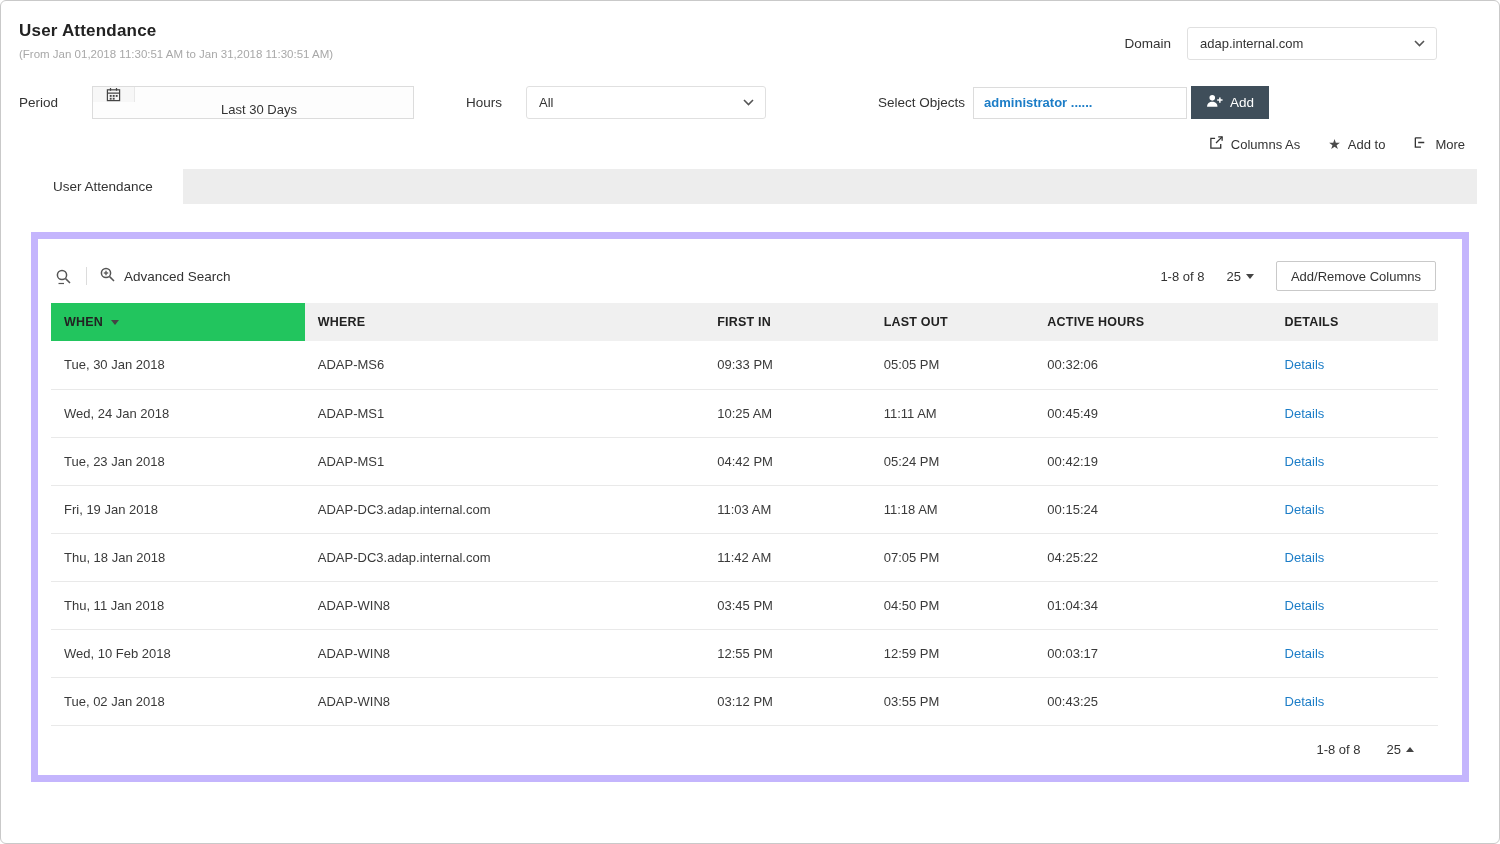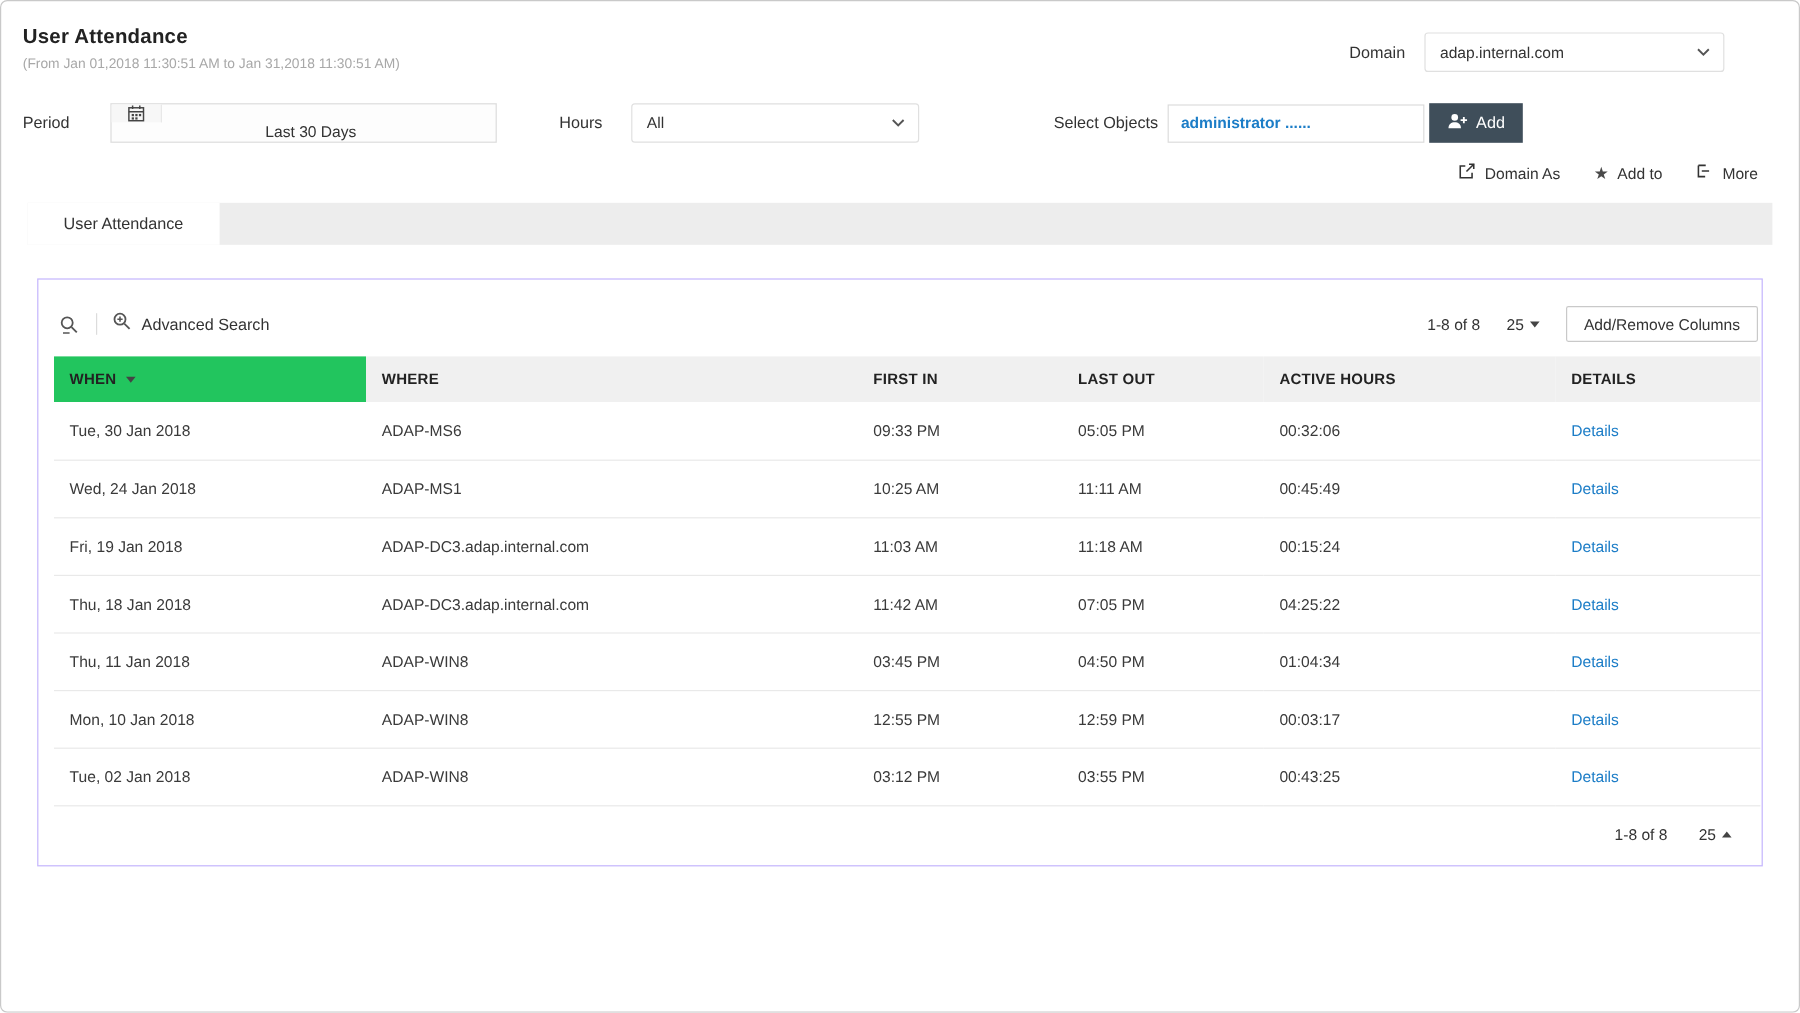--- a/index.html
+++ b/index.html
@@ -52,21 +52,21 @@
   
   .actions-row { display:flex; justify-content:flex-end; align-items:center; gap: 28px; padding: 16px 34px 12px 18px; }
   .action-item { display:flex; align-items:center; gap: 7px; font-size: 13px; color:#333; cursor:pointer; }
   .star-glyph { font-size: 14px; color:#4a4a4a; line-height: 1; }
 
   
   .tabbar { margin: 4px 22px 0 22px; background:#ededed; height: 35px; display:flex; align-items:stretch; }
   .tab { background:#fff; padding: 0 30px; display:flex; align-items:center; font-size: 13.5px; color:#333; cursor:pointer; }
 
   
-  .panel { margin: 28px 30px 0 30px; border: 1px solid #c4b5fd; background:#fff; padding: 0 1px 4px 13px; }
+  .panel { margin: 28px 30px 0 30px; border: 7px solid #c4b5fd; background:#fff; padding: 0 24px 4px 13px; }
   .toolbar { display:flex; align-items:center; padding: 22px 2px 12px 2px; }
   .tb-left { display:flex; align-items:center; gap: 12px; }
   .icon-btn { display:flex; align-items:center; justify-content:center; cursor:pointer; background:none; border:none; padding:2px; }
   .tb-divider { width:1px; height: 18px; background:#dcdcdc; }
   .adv-search { display:flex; align-items:center; gap: 8px; cursor:pointer; }
   .adv-search-label { font-size: 13.5px; color:#333; }
   .tb-right { margin-left:auto; display:flex; align-items:center; gap: 22px; }
   .range-text { font-size: 13px; color:#333; }
   .pagesize { display:flex; align-items:center; gap: 5px; font-size: 13px; color:#333; cursor:pointer; }
   .tri-down { width:0; height:0; border-left:4px solid transparent; border-right:4px solid transparent; border-top:5px solid #444; }
@@ -166,21 +166,21 @@
 
   <div class="actions-row">
     <span class="action-item">
       <span>
         <svg width="15" height="15" viewBox="0 0 16 16">
             <path d="M6.5 3.5 H2 V14 H12.5 V9.5" fill="none" stroke="#333" stroke-width="1.4"></path>
             <path d="M7.5 8.5 L14 2" fill="none" stroke="#333" stroke-width="1.4"></path>
             <path d="M9.8 2 H14 V6.2" fill="none" stroke="#333" stroke-width="1.4"></path>
           </svg>
       </span>
-      <span>Domain As</span>
+      <span>Columns As</span>
     </span>
     <span class="action-item">
       <span class="star-glyph">★</span>
       <span>Add to</span>
     </span>
     <span class="action-item">
       <span>
         <svg width="15" height="15" viewBox="0 0 16 16">
             <path d="M2.5 3 V13 H8.5" fill="none" stroke="#333" stroke-width="1.4"></path>
             <path d="M2.5 3 H9" fill="none" stroke="#333" stroke-width="1.4"></path>
@@ -257,20 +257,28 @@
           </tr>
           <tr>
             <td>Wed, 24 Jan 2018</td>
             <td>ADAP-MS1</td>
             <td>10:25 AM</td>
             <td>11:11 AM</td>
             <td>00:45:49</td>
             <td><a href="#">Details</a></td>
           </tr>
           <tr>
+            <td>Tue, 23 Jan 2018</td>
+            <td>ADAP-MS1</td>
+            <td>04:42 PM</td>
+            <td>05:24 PM</td>
+            <td>00:42:19</td>
+            <td><a href="#">Details</a></td>
+          </tr>
+          <tr>
             <td>Fri, 19 Jan 2018</td>
             <td>ADAP-DC3.adap.internal.com</td>
             <td>11:03 AM</td>
             <td>11:18 AM</td>
             <td>00:15:24</td>
             <td><a href="#">Details</a></td>
           </tr>
           <tr>
             <td>Thu, 18 Jan 2018</td>
             <td>ADAP-DC3.adap.internal.com</td>
@@ -281,21 +289,21 @@
           </tr>
           <tr>
             <td>Thu, 11 Jan 2018</td>
             <td>ADAP-WIN8</td>
             <td>03:45 PM</td>
             <td>04:50 PM</td>
             <td>01:04:34</td>
             <td><a href="#">Details</a></td>
           </tr>
           <tr>
-            <td>Mon, 10 Jan 2018</td>
+            <td>Wed, 10 Feb 2018</td>
             <td>ADAP-WIN8</td>
             <td>12:55 PM</td>
             <td>12:59 PM</td>
             <td>00:03:17</td>
             <td><a href="#">Details</a></td>
           </tr>
           <tr>
             <td>Tue, 02 Jan 2018</td>
             <td>ADAP-WIN8</td>
             <td>03:12 PM</td>

